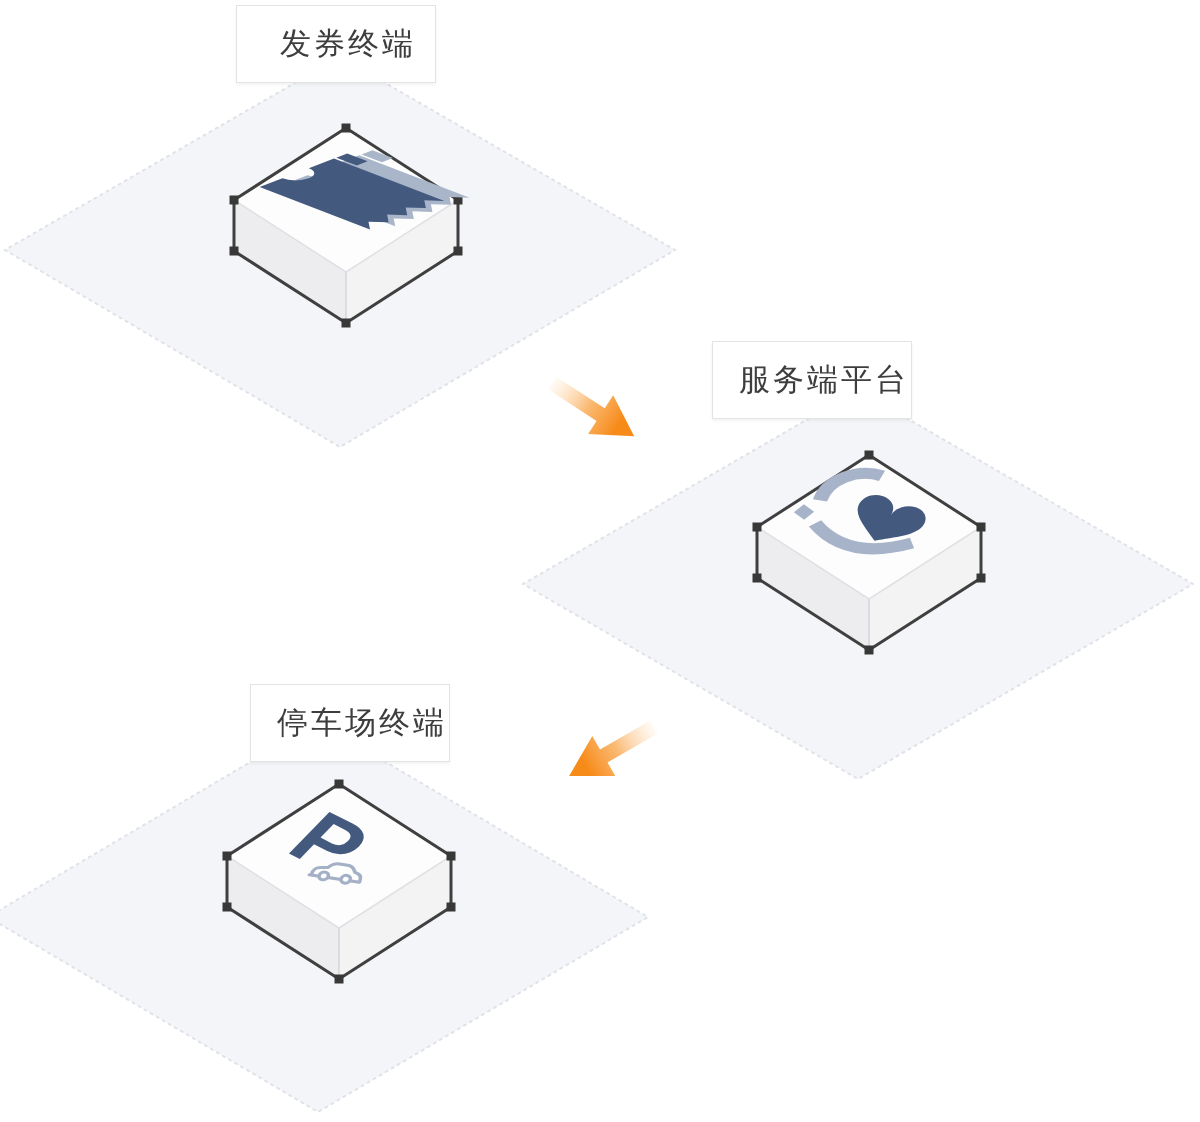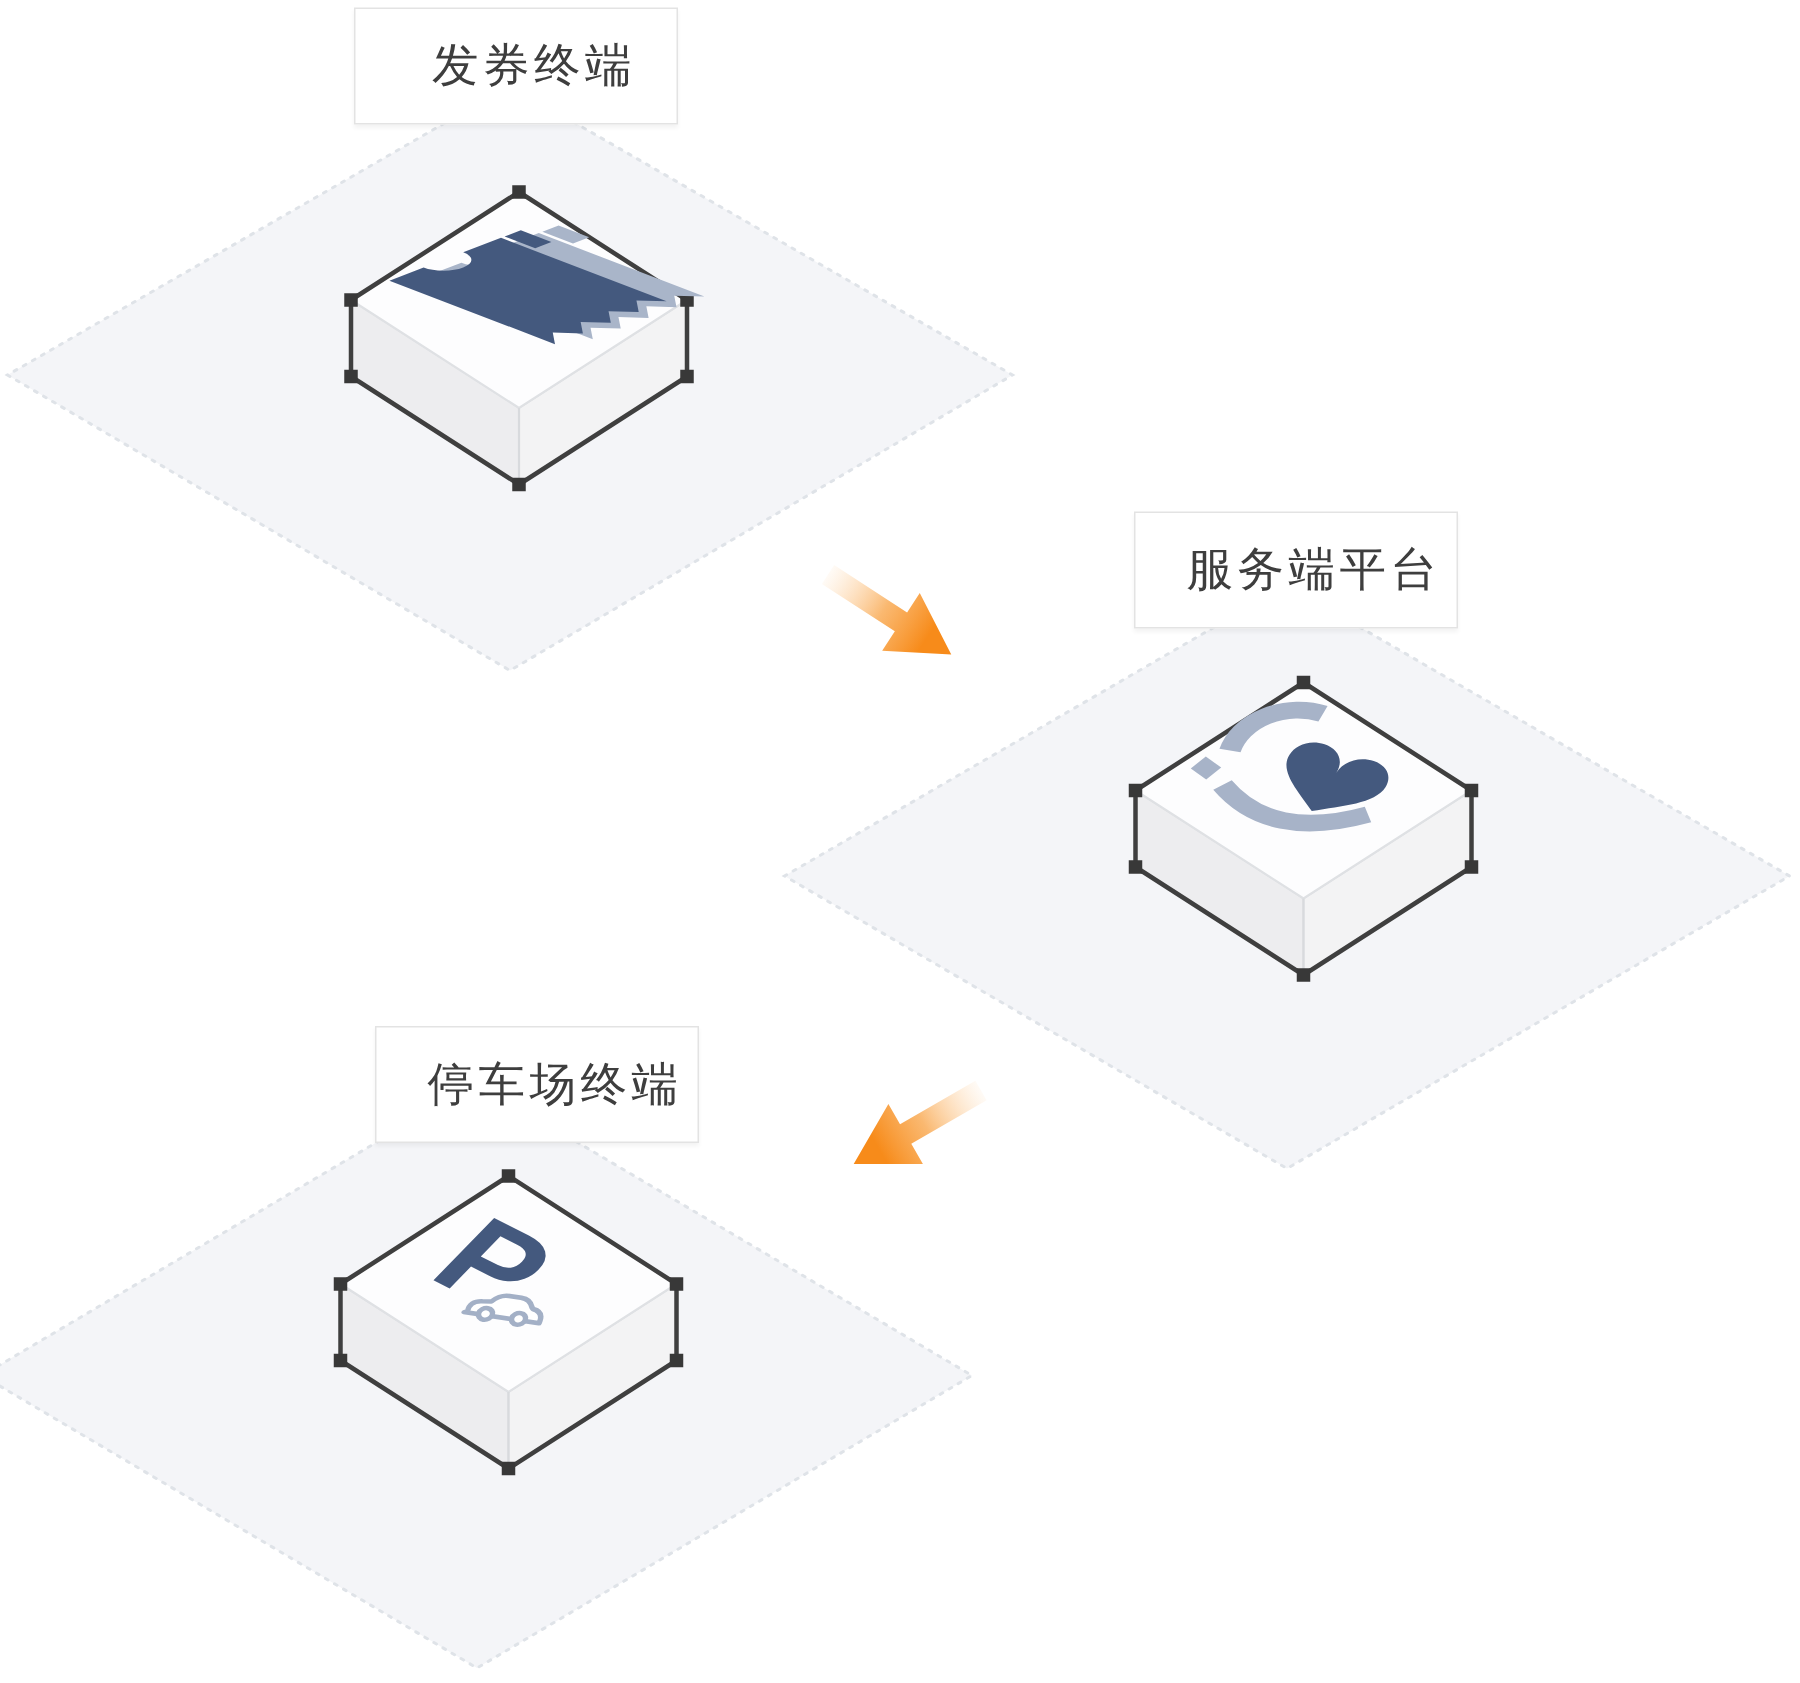--- a/index.html
+++ b/index.html
@@ -2,29 +2,29 @@
 <html><head>
 <meta charset="utf-8">
 <style>
   html,body{margin:0;padding:0;background:#ffffff;}
   .stage{
     position:relative;width:1200px;height:1122px;background:#ffffff;
     overflow:hidden;font-family:"Liberation Sans", sans-serif;
   }
   .stage svg{position:absolute;left:0;top:0;}
   .label-box{
-    position:absolute;width:216px;height:78px;background:#ffffff;
+    position:absolute;width:200px;height:78px;background:#ffffff;
     border:1px solid #e3e3e3;box-shadow:0 2px 3px rgba(0,0,0,0.05);
     display:flex;align-items:center;justify-content:center;
     font-size:31px;letter-spacing:3px;color:#3e3e3e;z-index:5;
     box-sizing:border-box;
     padding-left:24px;
   }
   #label-issuing{left:236px;top:5px;}
-  #label-server{left:756px;top:341px;}
+  #label-server{left:712px;top:341px;}
   #label-parking{left:250px;top:684px;}
 </style>
 </head>
 <body>
 
 <div class="stage">
 
   <svg width="1200" height="1122" viewBox="0 0 1200 1122">
     <defs>
       <linearGradient id="ag" gradientUnits="userSpaceOnUse" x1="0" y1="0" x2="98" y2="0">

